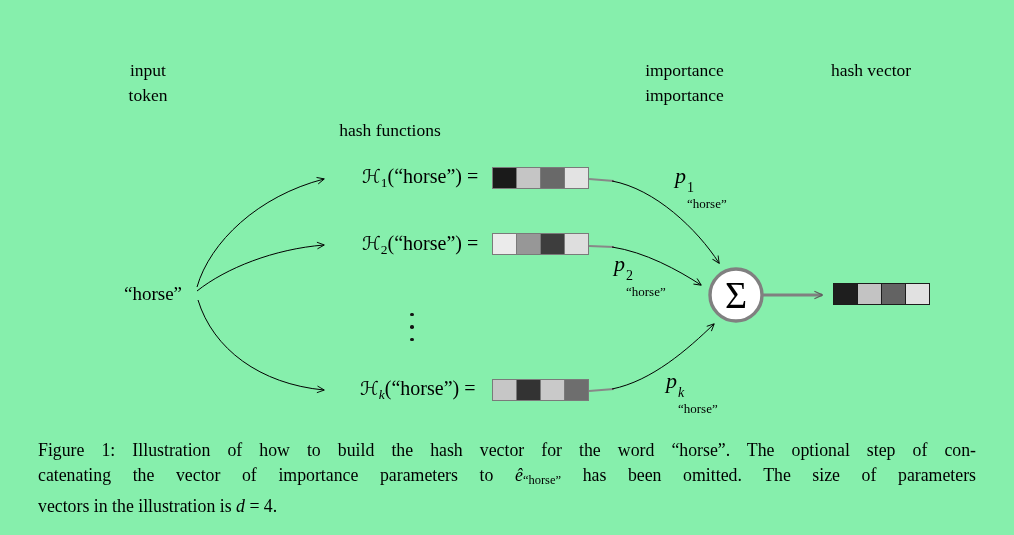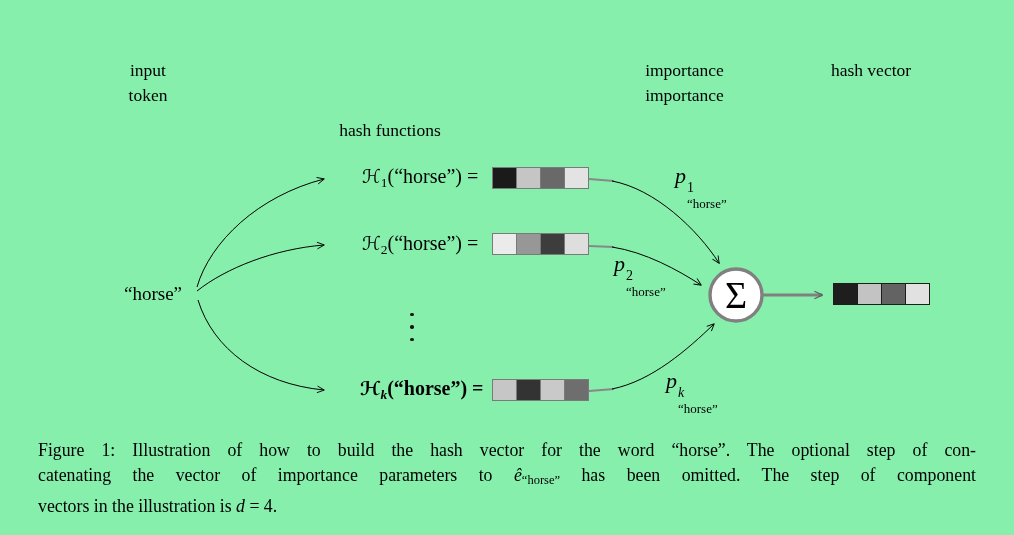--- a/index.html
+++ b/index.html
@@ -88,21 +88,21 @@
   </div>
 
   <div class="abs content" style="left:112px; top:283px; width:82px; text-align:center; font-size:19px;">“horse”</div>
 
   <div class="abs math content" style="left:338px; top:165px;">
     <span class="scriptH">ℋ</span><span class="msub">1</span><span>(“horse”) =</span>
   </div>
   <div class="abs math content" style="left:338px; top:232px;">
     <span class="scriptH">ℋ</span><span class="msub">2</span><span>(“horse”) =</span>
   </div>
-  <div class="abs math content" style="left:336px; top:377px;font-weight:bold;">
+  <div class="abs math content" style="left:336px; top:377px;">
     <span class="scriptH">ℋ</span><span class="msub it">k</span><span>(“horse”) =</span>
   </div>
 
   <div class="abs vdots content" style="left:406px; top:308px; width:12px;">
     <div class="dot"></div>
     <div class="dot"></div>
     <div class="dot"></div>
   </div>
 
   <div class="vec" style="left:492px; top:167px;">
@@ -147,17 +147,17 @@
 
   <div class="vec outvec" style="left:833px; top:283px;">
     <div class="cell" style="background: rgb(30, 30, 30);"></div>
     <div class="cell" style="background: rgb(195, 195, 195);"></div>
     <div class="cell" style="background: rgb(99, 99, 99);"></div>
     <div class="cell" style="background: rgb(225, 225, 225);"></div>
   </div>
 
   <div class="abs caption content" style="left:38px; top:438px;">
     <div class="jst">Figure 1: Illustration of how to build the hash vector for the word “horse”. The optional step of con-</div>
-    <div class="jst"><span>catenating the vector of importance parameters to </span><span class="ehat">ê</span><span class="capsub">“horse”</span><span> has been omitted. The step of component</span></div>
+    <div class="jst"><span>catenating the vector of importance parameters to </span><span class="ehat">ê</span><span class="capsub">“horse”</span><span> has been omitted. The size of parameters</span></div>
     <div><span>vectors in the illustration is </span><span class="it">d</span><span> = 4.</span></div>
   </div>
 
 </div>
 
 </body></html>

